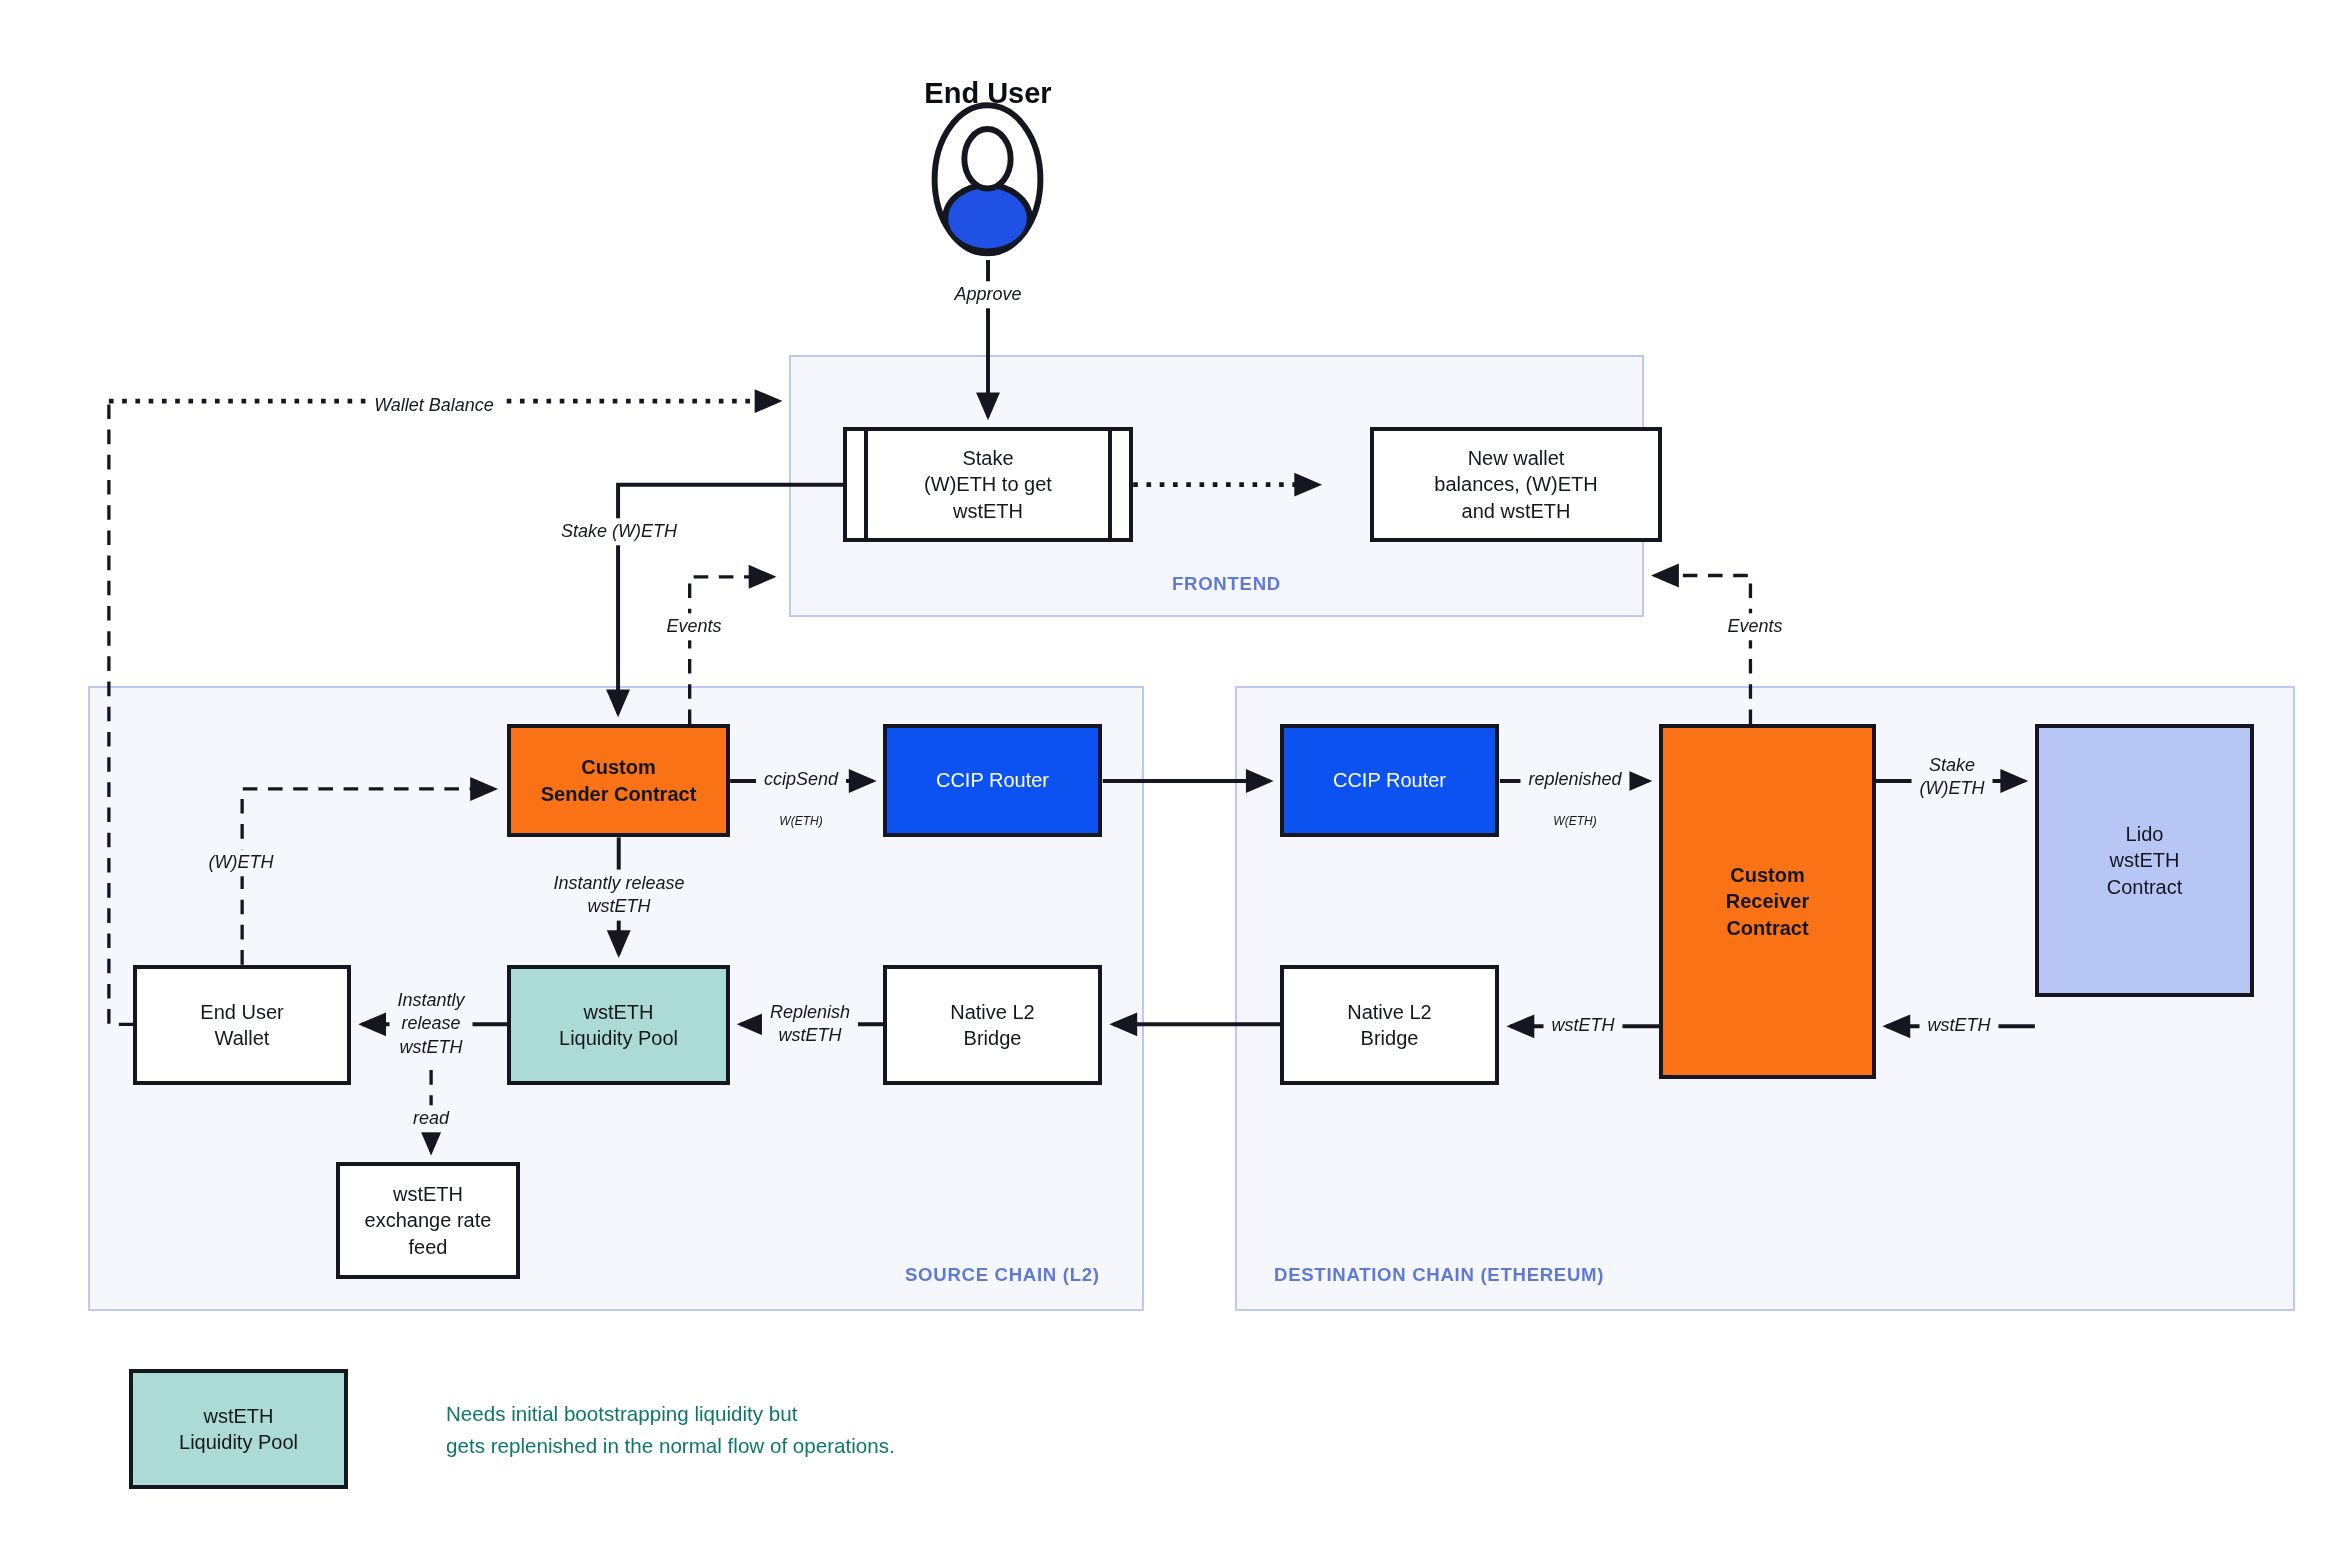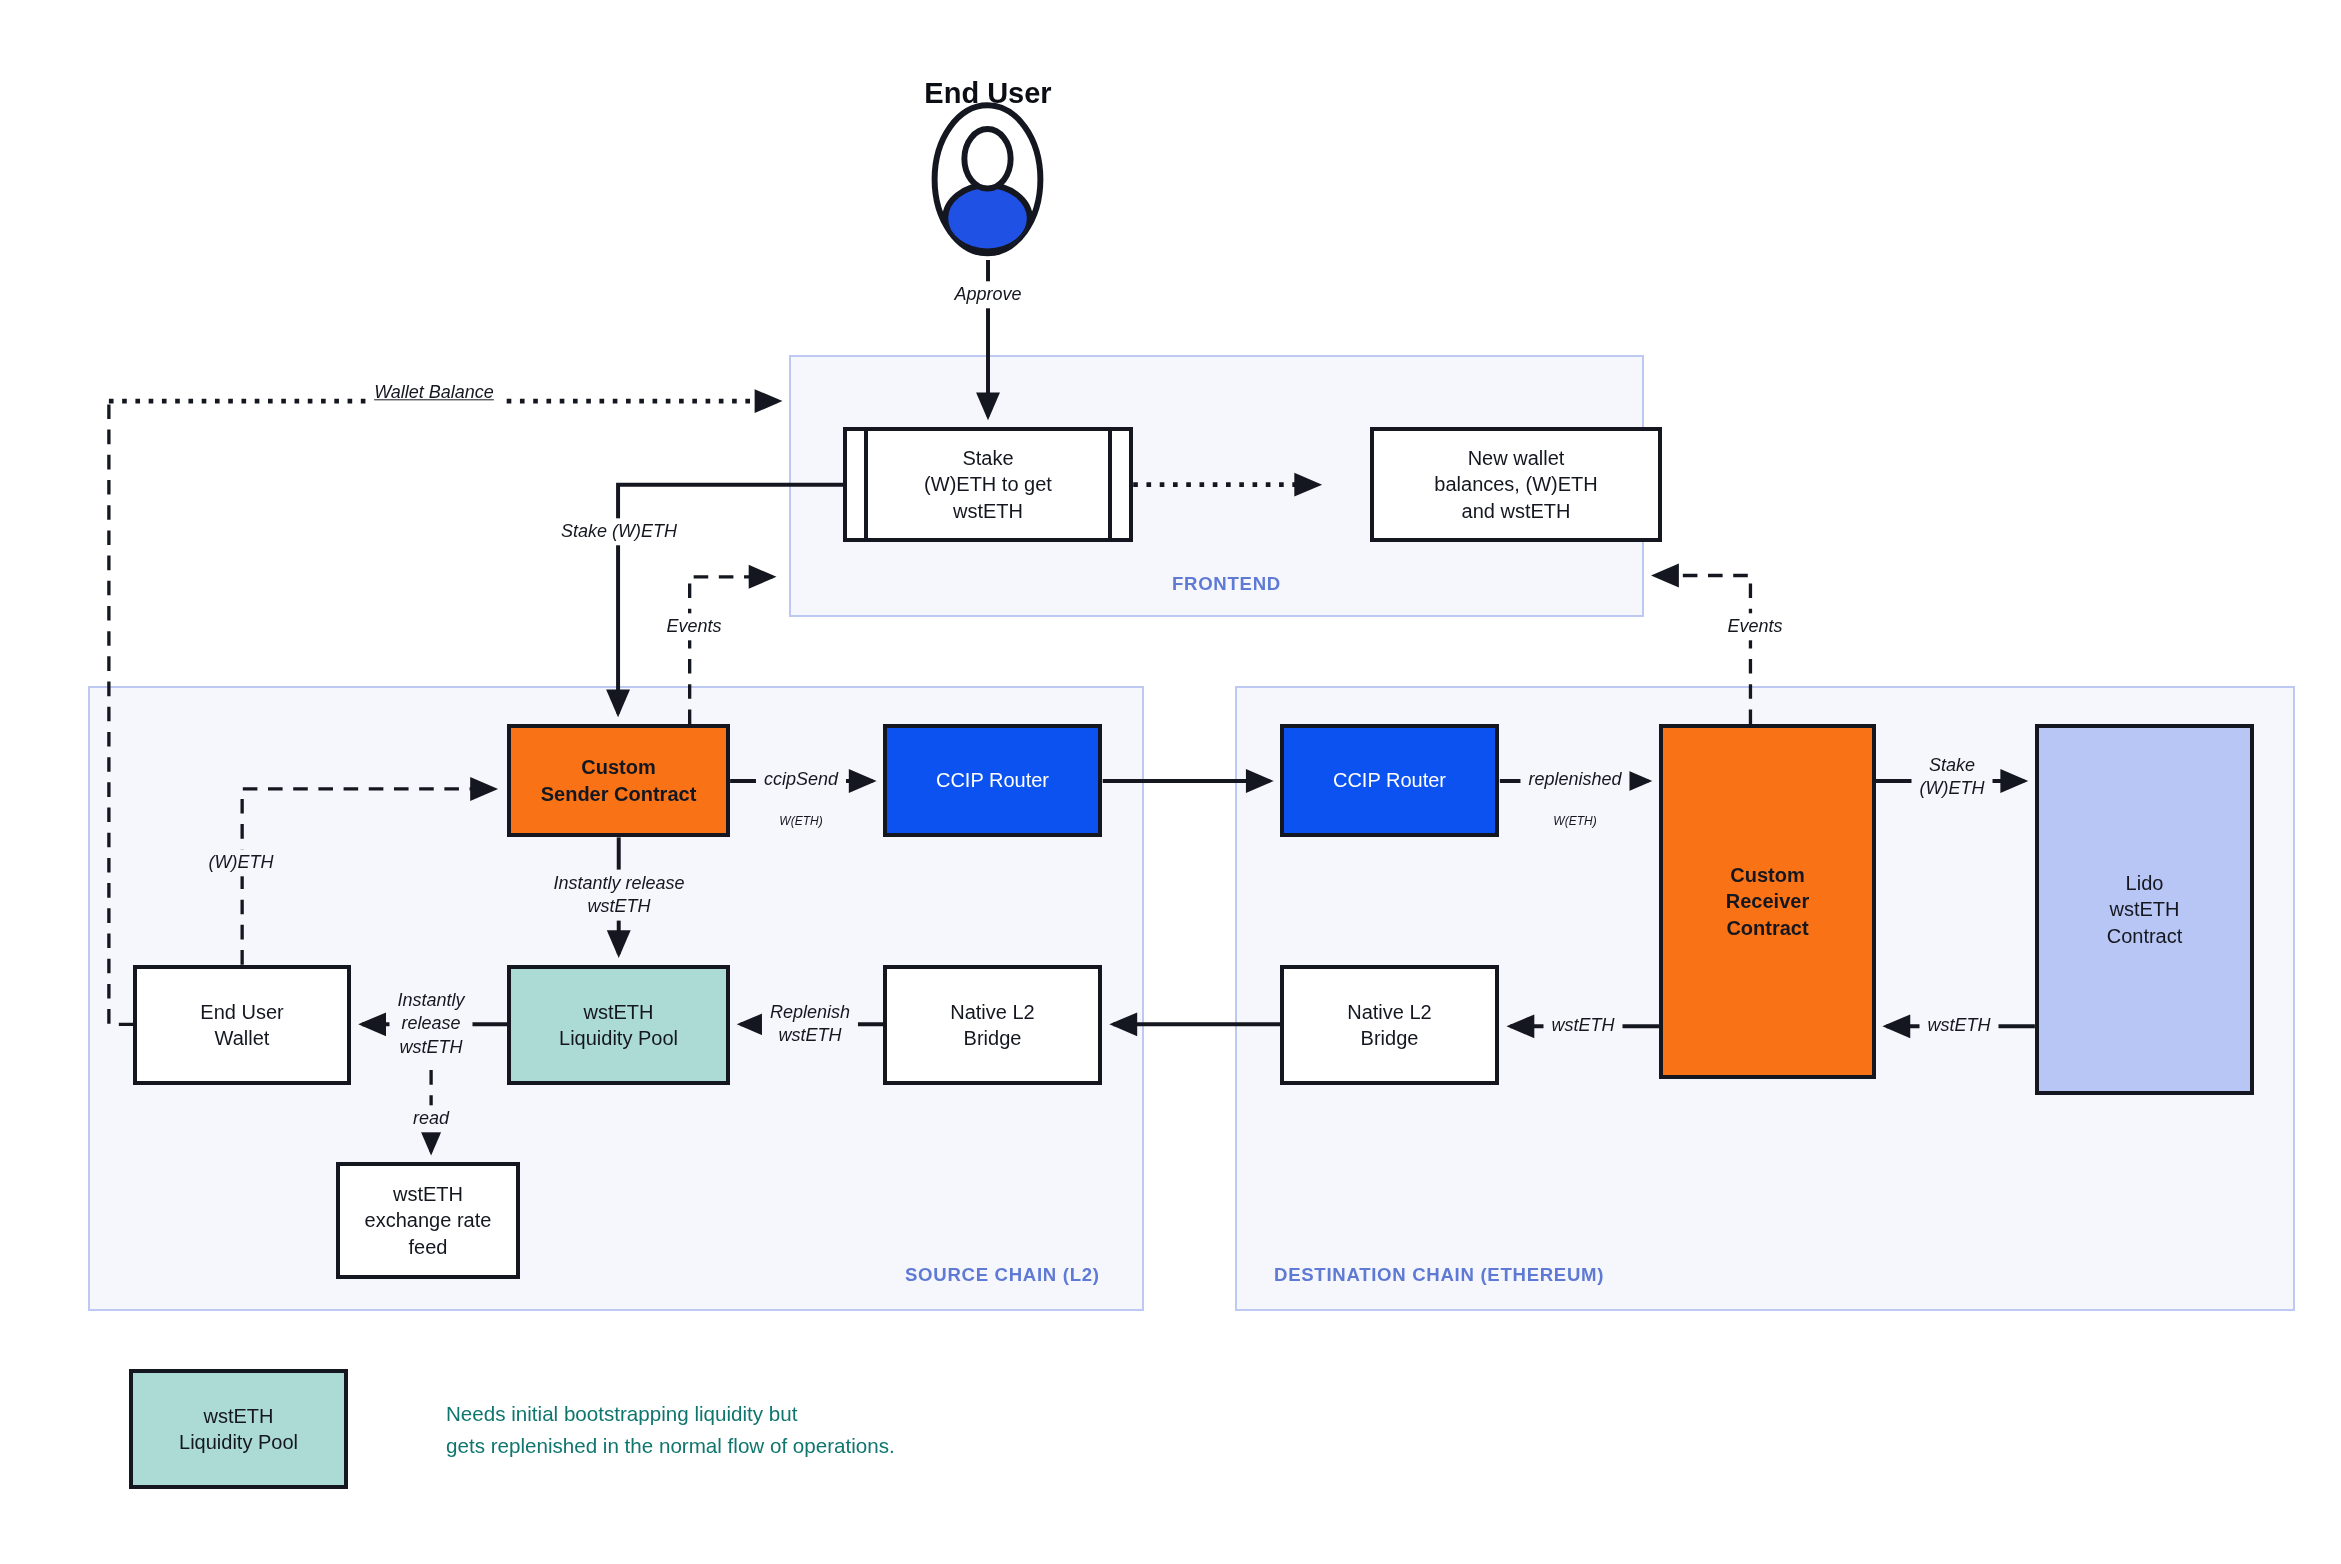--- a/index.html
+++ b/index.html
@@ -117,27 +117,27 @@
 exchange rate
 feed</div>
   <div class="clabel" style="left:905px; top:1264px;">SOURCE CHAIN (L2)</div>
 
   <div class="node blue" style="left:1280px; top:724px; width:219px; height:113px;">CCIP Router</div>
   <div class="node yellow" style="left:1659px; top:724px; width:217px; height:355px;">Custom
 Receiver
 Contract</div>
   <div class="node" style="left:1280px; top:965px; width:219px; height:120px;">Native L2
 Bridge</div>
-  <div class="node periwinkle" style="left:2035px; top:724px; width:219px; height:371px;">Lido
+  <div class="node periwinkle" style="left:2035px; top:724px; width:219px; height:273px;">Lido
 wstETH
 Contract</div>
   <div class="clabel" style="left:1274px; top:1264px;">DESTINATION CHAIN (ETHEREUM)</div>
 
   <div class="elabel bg-white" style="left:988px; top:295px;">Approve</div>
-  <div class="elabel bg-white" style="left:434px; top:393px;text-decoration:underline;">Wallet Balance</div>
+  <div class="elabel bg-white" style="left:434px; top:406px;">Wallet Balance</div>
   <div class="elabel bg-white" style="left:619px; top:532px;">Stake (W)ETH</div>
   <div class="elabel bg-white" style="left:694px; top:627px;">Events</div>
   <div class="elabel bg-white" style="left:1755px; top:627px;">Events</div>
   <div class="elabel bg-panel" style="left:801px; top:780px;">ccipSend</div>
   <div class="elabel bg-panel small" style="left:801px; top:822px;">W(ETH)</div>
   <div class="elabel bg-panel" style="left:1575px; top:780px;">replenished</div>
   <div class="elabel bg-panel small" style="left:1575px; top:822px;">W(ETH)</div>
   <div class="elabel bg-panel" style="left:1952px; top:777px;">Stake
 (W)ETH</div>
   <div class="elabel bg-panel" style="left:619px; top:895px;">Instantly release

